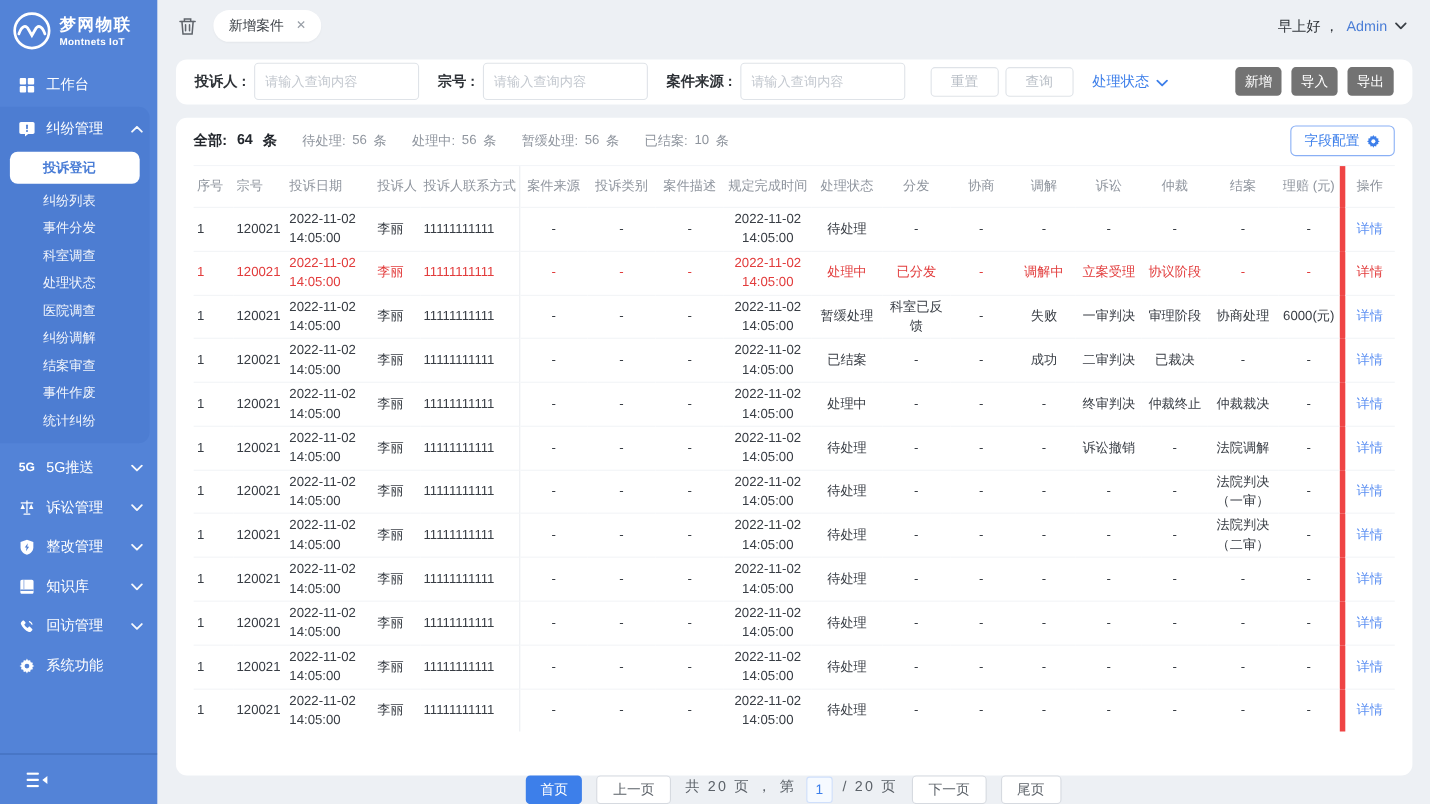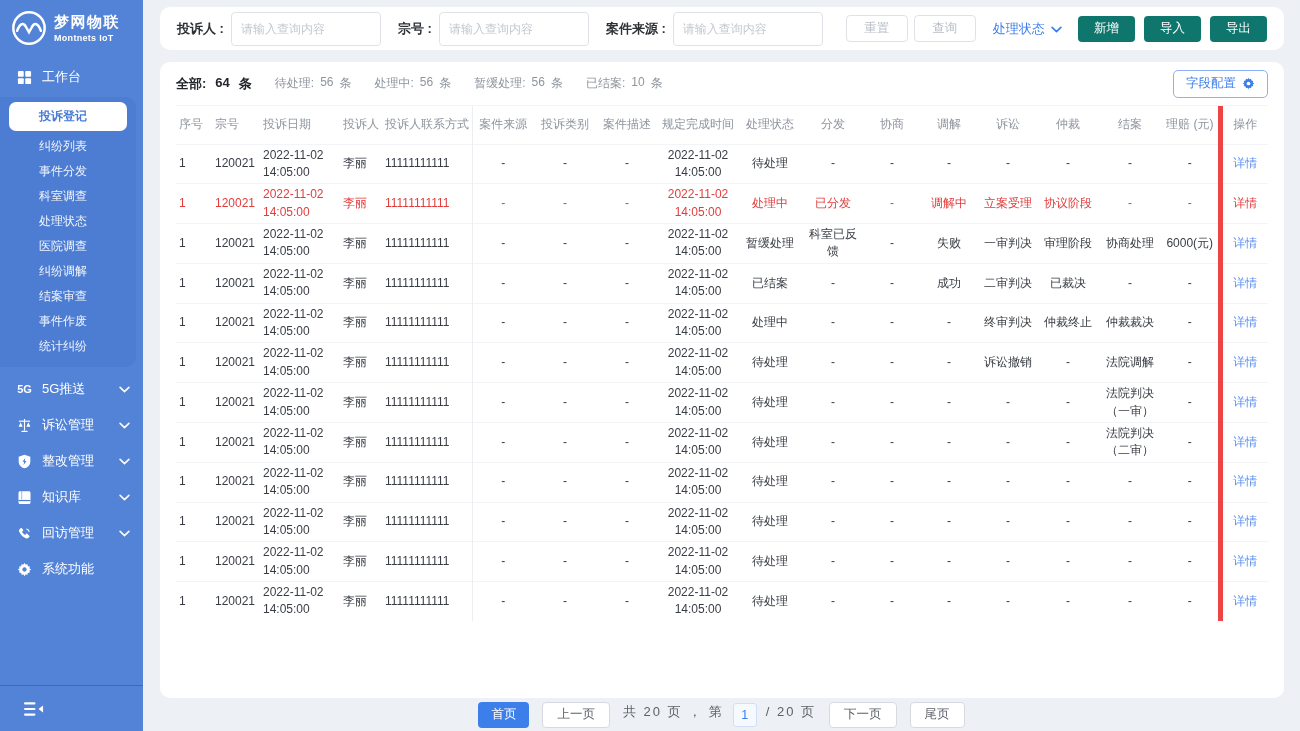--- a/index.html
+++ b/index.html
@@ -37,21 +37,21 @@
   
   .filter-card { background:#fff; border-radius:10px; margin:7px 16px 0 17px; height:43px; display:flex; align-items:center; padding:0 17px; }
   .f-field { display:flex; align-items:center; gap:7px; margin-right:17px; }
   .f-label { font-size:13px; font-weight:700; color:#2e3237; white-space:nowrap; }
   .f-input { width:150px; height:34px; border:1px solid #dfe3e8; border-radius:4px; padding:0 9px; font-size:12px; color:#333; outline:none; }
   .f-input::placeholder { color:#c3c8cf; }
   .btn-ghost { width:62px; height:27px; background:#fff; border:1px solid #dfe3e8; border-radius:4px; color:#b9bfc7; font-size:12.5px; margin-left:6px; cursor:pointer; font-family:inherit; }
   .more-link { display:flex; align-items:center; gap:6px; color:#3d7fea; font-size:13px; margin-left:17px; cursor:pointer; white-space:nowrap; }
   .more-link .chev { display:flex; margin-top:2px; }
   .actions { margin-left:auto; display:flex; gap:9px; }
-  .btn-primary { width:57px; height:26px; background:#0f766e; border:none; border-radius:4px; color:#fff; font-size:12.5px; cursor:pointer; font-family:inherit; }
+  .btn-primary { width:42px; height:26px; background:#737373; border:none; border-radius:4px; color:#fff; font-size:12.5px; cursor:pointer; font-family:inherit; }
 
   
   .table-card { background:#fff; border-radius:10px; margin:12px 16px 0 17px; padding:0 16px; height:636px; overflow:hidden; }
   .summary-row { height:44px; display:flex; align-items:center; gap:23px; border-bottom:1px solid #f3f5f8; }
   .sum-item { font-size:12px; color:#8f959e; display:flex; gap:6px; white-space:nowrap; }
   .sum-item.emph { color:#22262c; font-weight:700; font-size:13px; gap:9px; }
   .btn-config { margin-left:auto; height:28px; border:1px solid #8ab0f5; background:#fff; color:#3d7fea; border-radius:5px; font-size:12.5px; padding:0 12px; display:flex; align-items:center; gap:6px; cursor:pointer; font-family:inherit; }
 
   table { width:100%; border-collapse:collapse; table-layout:fixed; font-size:12px; }
   th { color:#8f959e; font-weight:400; height:38px; padding:2px 3px; white-space:nowrap; overflow:hidden; }
@@ -93,20 +93,35 @@
             <svg viewBox="0 0 16 16" width="15" height="15" fill="#fff">
               <rect x="1" y="1" width="6.2" height="6.2" rx="1"></rect>
               <rect x="8.8" y="1" width="6.2" height="6.2" rx="1"></rect>
               <rect x="1" y="8.8" width="6.2" height="6.2" rx="1"></rect>
               <rect x="8.8" y="8.8" width="6.2" height="6.2" rx="1"></rect>
             </svg>
           </span>
           <span class="mi-label">工作台</span>
         </div>
         <div class="menu-group">
+          <div class="menu-item">
+            <span class="mi-icon">
+              <svg viewBox="0 0 16 16" width="15" height="15">
+                <path d="M2.2 1h11.6c.9 0 1.6.7 1.6 1.6v8.3c0 .9-.7 1.6-1.6 1.6H9.2l-3.1 2.6v-2.6H2.2c-.9 0-1.6-.7-1.6-1.6V2.6C.6 1.7 1.3 1 2.2 1z" fill="#fff"></path>
+                <rect x="7.2" y="3.3" width="1.7" height="4.6" rx=".85" fill="#4d7dd2"></rect>
+                <circle cx="8.05" cy="9.7" r="1" fill="#4d7dd2"></circle>
+              </svg>
+            </span>
+            <span class="mi-label">纠纷管理</span>
+            <span class="mi-chev">
+              <svg viewBox="0 0 10 6" width="11" height="7">
+                <path d="M1 5l4-4 4 4" fill="none" stroke="#fff" stroke-width="1.5" stroke-linecap="round" stroke-linejoin="round"></path>
+              </svg>
+            </span>
+          </div>
           <div class="submenu-item selected">投诉登记</div>
           <div class="submenu-item">纠纷列表</div>
           <div class="submenu-item">事件分发</div>
           <div class="submenu-item">科室调查</div>
           <div class="submenu-item">处理状态</div>
           <div class="submenu-item">医院调查</div>
           <div class="submenu-item">纠纷调解</div>
           <div class="submenu-item">结案审查</div>
           <div class="submenu-item">事件作废</div>
           <div class="submenu-item">统计纠纷</div>
@@ -197,20 +212,43 @@
         <rect y="0" width="12" height="2.2" rx="1.1"></rect>
           <rect y="5.9" width="12" height="2.2" rx="1.1"></rect>
           <rect y="11.8" width="12" height="2.2" rx="1.1"></rect>
         <path d="M20 3.2 v7.6 L15.2 7 z"></path>
       </svg>
     </div>
   </aside>
 
   <main class="main">
 
+    <header class="topbar">
+      <span class="trash-btn">
+        <svg viewBox="0 0 16 17" width="17" height="18" fill="none" stroke="#5f646b" stroke-width="1.3" stroke-linecap="round">
+          <path d="M1.5 4.2h13"></path>
+            <path d="M5.3 4V2.2h5.4V4"></path>
+            <path d="M3.2 4.4l.9 10.6h7.8l.9-10.6"></path>
+            <path d="M6.3 7v5.2M9.7 7v5.2"></path>
+        </svg>
+      </span>
+      <div class="tab-pill">
+        <span>新增案件</span>
+        <span class="tab-close">✕</span>
+      </div>
+      <div class="user-area">
+        <span>早上好 ，</span>
+        <span class="user-name">Admin</span>
+        <span class="chev">
+          <svg viewBox="0 0 10 6" width="11" height="7">
+              <path d="M1 1l4 4 4-4" fill="none" stroke="currentColor" stroke-width="1.5" stroke-linecap="round" stroke-linejoin="round"></path>
+            </svg>
+        </span>
+      </div>
+    </header>
 
     <section class="filter-card">
       <span id="filter-fields" style="display:flex;align-items:flex-start;">
           <span class="f-field">
             <span class="f-label">投诉人 :</span>
             <input class="f-input" type="text" placeholder="请输入查询内容" style="">
           </span>
           <span class="f-field">
             <span class="f-label">宗号 :</span>
             <input class="f-input" type="text" placeholder="请输入查询内容" style="">

